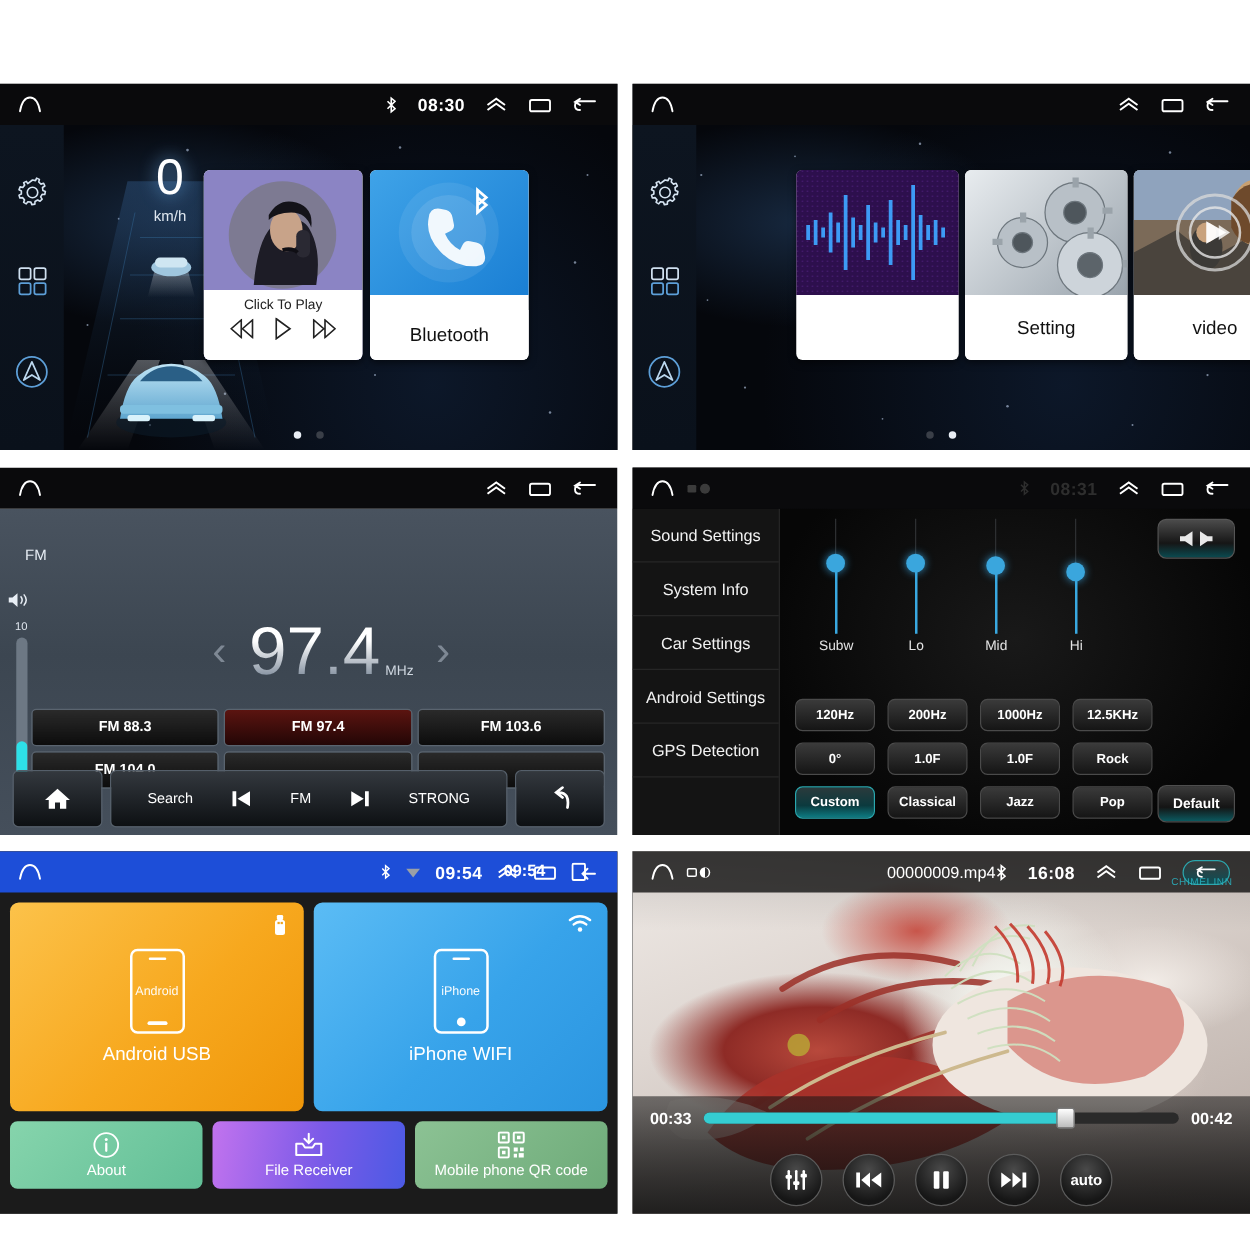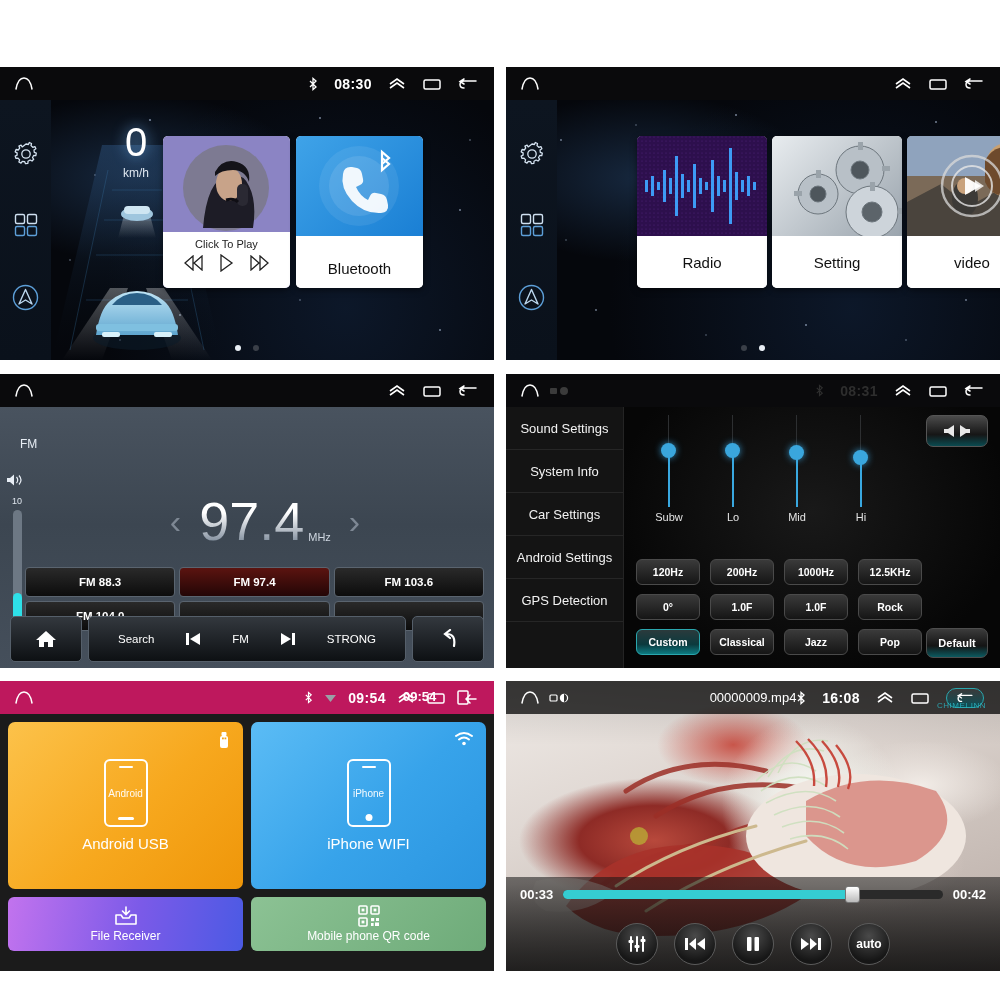--- a/index.html
+++ b/index.html
@@ -396,21 +396,20 @@
               <rect x="80" y="40" width="3" height="20"></rect>
                 <rect x="86" y="44" width="3" height="12"></rect>
               <rect x="92" y="12" width="3" height="76"></rect>
                 <rect x="98" y="36" width="3" height="28"></rect>
               <rect x="104" y="44" width="3" height="12"></rect>
                 <rect x="110" y="40" width="3" height="20"></rect>
               <rect x="116" y="46" width="3" height="8"></rect>
             </g>
           </svg>
         </div>
-        <div class="tile-cap" style="height:52px;">Radio</div>
       </div>
 
       <div class="tile" style="left:266px;top:36px;width:130px;height:152px;">
         <div style="height:100px;background:linear-gradient(135deg,#e8ecef,#9aa4ad);position:relative;">
           <svg viewBox="0 0 130 100" style="width:130px;height:100px">
             <g fill="#b8c0c7" stroke="#6d767d" stroke-width="1">
               <circle cx="88" cy="34" r="24"></circle>
                 <circle cx="88" cy="34" r="9" fill="#4e565c"></circle>
               <circle cx="46" cy="58" r="20"></circle>
                 <circle cx="46" cy="58" r="8" fill="#4e565c"></circle>
@@ -701,20 +700,28 @@
           </div>
           <div class="phone">
             <span class="pl">iPhone</span>
             <div style="position:absolute;bottom:4px;left:50%;transform:translateX(-50%);width:7px;height:7px;background:#fff;border-radius:50%;"></div>
             <div style="position:absolute;top:5px;left:50%;transform:translateX(-50%);width:14px;height:2px;background:#fff;border-radius:2px;"></div>
           </div>
           <div class="cap">iPhone WIFI</div>
         </div>
       </div>
       <div class="ml-bot">
+        <div class="ml-sm" style="background:linear-gradient(135deg,#86d4ac,#62bf97);">
+          <svg width="22" height="22" viewBox="0 0 22 22">
+            <circle cx="11" cy="11" r="9.5" fill="none" stroke="#fff" stroke-width="1.5"></circle>
+            <circle cx="11" cy="6.5" r="1.2" fill="#fff"></circle>
+            <rect x="10.1" y="9" width="1.8" height="7.5" rx=".9" fill="#fff"></rect>
+          </svg>
+          <span>About</span>
+        </div>
         <div class="ml-sm" style="background:linear-gradient(100deg,#c273ee,#7b5ae8 55%,#4b5ae4);">
           <svg width="24" height="21" viewBox="0 0 24 21">
             <path d="M2,9 L2,18 L22,18 L22,9 L17,9 L15,12 L9,12 L7,9 Z" fill="none" stroke="#fff" stroke-width="1.6" stroke-linejoin="round"></path>
             <path d="M12,1 L12,8 M8.5,5 L12,8.5 L15.5,5" fill="none" stroke="#fff" stroke-width="1.6" stroke-linecap="round"></path>
           </svg>
           <span>File Receiver</span>
         </div>
         <div class="ml-sm" style="background:linear-gradient(135deg,#8cc294,#6eab79);">
           <svg width="22" height="22" viewBox="0 0 22 22">
             <rect x="1" y="1" width="8" height="8" rx="1" fill="none" stroke="#fff" stroke-width="1.6"></rect>
@@ -726,21 +733,21 @@
             <rect x="13" y="13" width="3.2" height="3.2" fill="#fff"></rect>
             <rect x="18" y="13" width="3" height="3" fill="#fff"></rect>
             <rect x="17" y="17.5" width="4" height="3.5" fill="#fff"></rect>
             <rect x="13" y="18" width="2.6" height="3" fill="#fff"></rect>
           </svg>
           <span>Mobile phone QR code</span>
         </div>
       </div>
     </div>
 
-    <div class="statusbar" style="background:#be185d;">
+    <div class="statusbar" style="background:#1d4ed8;">
       <div class="sb-left">
         <svg width="20" height="15" viewBox="0 0 20 15">
           <path d="M2,13 q2,-11 8,-11 q6,0 8,11" fill="none" stroke="#fff" stroke-width="1.5" stroke-linecap="round"></path>
         </svg>
       </div>
       <div class="sb-right" style="gap:11px;">
         <svg width="9" height="13" viewBox="0 0 10 14">
           <path d="M2,4 L8,10 L5,12.5 L5,1.5 L8,4 L2,10" fill="none" stroke="#fff" stroke-width="1.3"></path>
         </svg>
         <svg width="13" height="11" viewBox="0 0 13 11">

